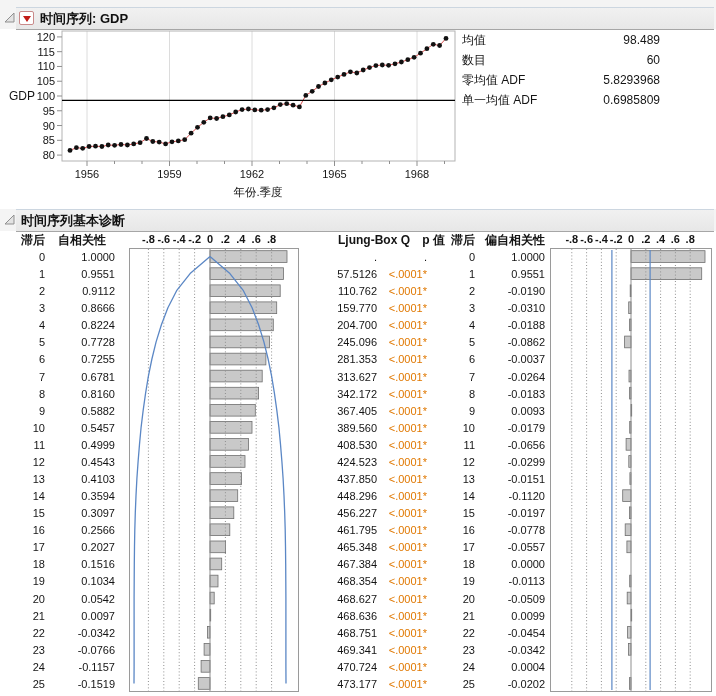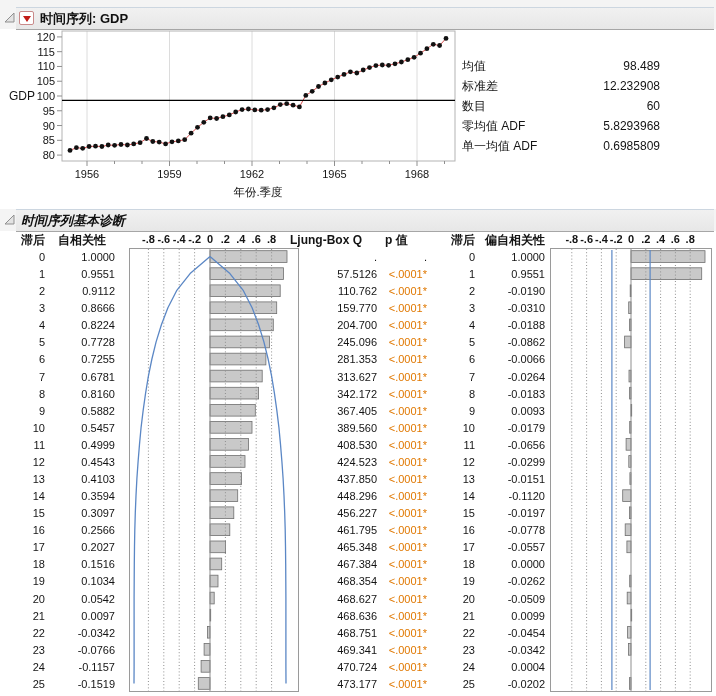--- a/index.html
+++ b/index.html
@@ -22,29 +22,29 @@
   .hotspot{
     position:absolute;left:3px;top:3px;width:15px;height:14px;
     background:#ffffff;border:1px solid #c98a8a;border-radius:2px;
     box-sizing:border-box;padding:0;cursor:pointer;
   }
   .hotspot .tri{
     position:absolute;left:3px;top:4px;width:0;height:0;
     border-left:4px solid transparent;border-right:4px solid transparent;
     border-top:6px solid #c11b17;
   }
-  .stats{position:absolute;left:462px;top:30px;width:198px;margin-top:26px;}
+  .stats{position:absolute;left:462px;top:30px;width:198px;}
   .stat-row{display:flex;justify-content:space-between;height:20px;line-height:20px;font-size:12px;}
   .stat-row .lab{white-space:nowrap;}
   .stat-row .val{white-space:nowrap;text-align:center;}
   .hdr{
     position:absolute;top:232px;height:16px;line-height:16px;
     font-weight:bold;font-size:12px;text-align:right;white-space:nowrap;
   }
-  .hdr.center{text-align:left;}
+  .hdr.center{text-align:right;}
   .axis-lab{position:absolute;top:233px;height:15px;}
   .axis-lab span{
     position:absolute;top:0;transform:translateX(-50%);
     font-weight:bold;font-size:11px;white-space:nowrap;
   }
   .col{position:absolute;top:249px;}
   .cell{height:17.08px;line-height:17.08px;font-size:11px;text-align:right;white-space:nowrap;}
   .sig{color:#e07800;}
   svg{position:absolute;}
   svg text{font-family:"Liberation Sans",sans-serif;}
@@ -177,41 +177,37 @@
       <circle cx="439.6" cy="16.5" r="2.4" fill="#111111"></circle>
       <circle cx="446.0" cy="9.4" r="2.4" fill="#111111"></circle>
     </svg>
 
   <div class="stats">
     <div class="stat-row">
         <span class="lab">均值</span>
         <span class="val">98.489</span>
       </div>
     <div class="stat-row">
-        <span class="lab">标准差</span>
-        <span class="val">12.232908</span>
-      </div>
-    <div class="stat-row">
         <span class="lab">数目</span>
         <span class="val">60</span>
       </div>
     <div class="stat-row">
         <span class="lab">零均值 ADF</span>
         <span class="val">5.8293968</span>
       </div>
     <div class="stat-row">
         <span class="lab">单一均值 ADF</span>
         <span class="val">0.6985809</span>
       </div>
   </div>
 
   <svg class="disc" style="top:213px;" viewBox="0 0 13 13">
     <polygon points="11,2 11,11 2,11" fill="#e3e3e3" stroke="#8f8f8f" stroke-width="1"></polygon>
   </svg>
-  <div class="strip" style="top:209px;font-style:italic;">
+  <div class="strip" style="top:209px;">
     <span class="title" style="left:5px;">时间序列基本诊断</span>
   </div>
 
   <div class="hdr" style="left:15px;width:30px;">滞后</div>
   <div class="hdr" style="left:46px;width:60px;">自相关性</div>
   <div class="axis-lab" id="axis1" style="left:129px;width:170px;">
       <span style="left: 19.4px;">-.8</span>
       <span style="left: 34.8px;">-.6</span>
       <span style="left: 50.2px;">-.4</span>
       <span style="left: 65.6px;">-.2</span>
@@ -377,34 +373,34 @@
       <div class="cell">24</div>
       <div class="cell">25</div>
     </div>
   <div class="col" id="col-pacf" style="left:485px;width:60px;">
       <div class="cell">1.0000</div>
       <div class="cell">0.9551</div>
       <div class="cell">-0.0190</div>
       <div class="cell">-0.0310</div>
       <div class="cell">-0.0188</div>
       <div class="cell">-0.0862</div>
-      <div class="cell">-0.0066</div>
+      <div class="cell">-0.0037</div>
       <div class="cell">-0.0264</div>
       <div class="cell">-0.0183</div>
       <div class="cell">0.0093</div>
       <div class="cell">-0.0179</div>
       <div class="cell">-0.0656</div>
       <div class="cell">-0.0299</div>
       <div class="cell">-0.0151</div>
       <div class="cell">-0.1120</div>
       <div class="cell">-0.0197</div>
       <div class="cell">-0.0778</div>
       <div class="cell">-0.0557</div>
       <div class="cell">0.0000</div>
-      <div class="cell">-0.0262</div>
+      <div class="cell">-0.0113</div>
       <div class="cell">-0.0509</div>
       <div class="cell">0.0099</div>
       <div class="cell">-0.0454</div>
       <div class="cell">-0.0342</div>
       <div class="cell">0.0004</div>
       <div class="cell">-0.0202</div>
     </div>
 
   <svg id="acf-svg" style="left:129px;top:248px;" width="170" height="444">
       <rect x="0.5" y="0.5" width="169" height="443" fill="#ffffff" stroke="#9a9a9a" stroke-width="1"></rect>

